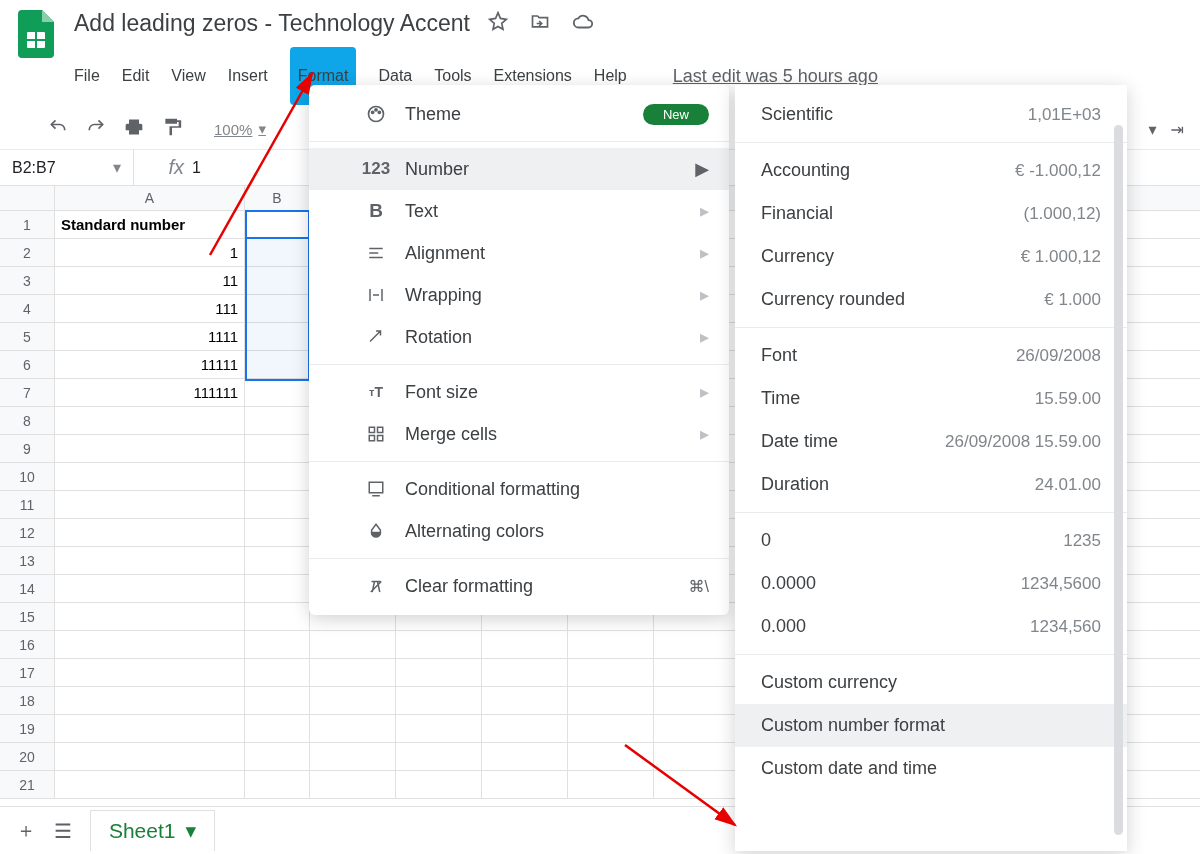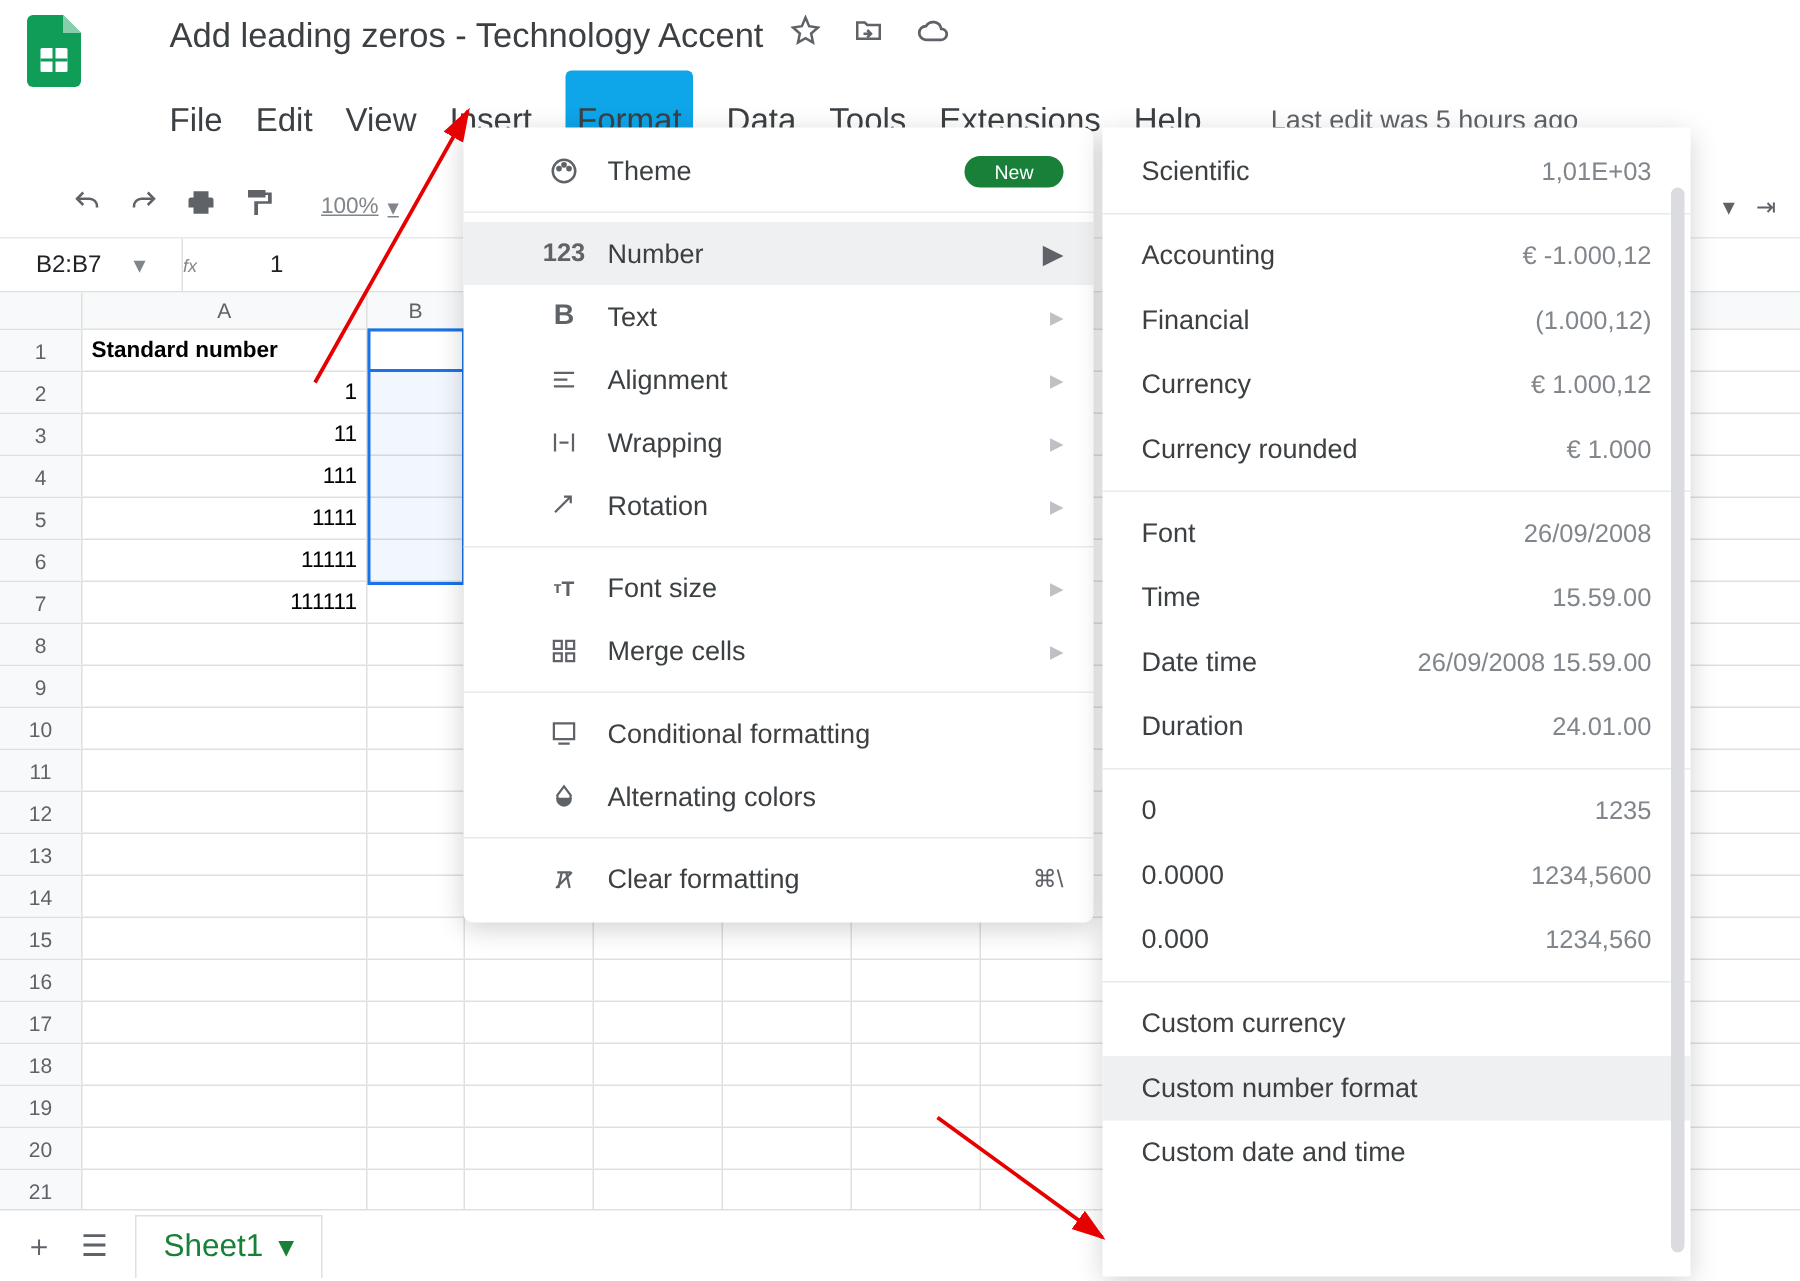--- a/index.html
+++ b/index.html
@@ -2,40 +2,40 @@
 <html><head>
 <meta charset="utf-8">
 <style>
 * { box-sizing: border-box; margin: 0; padding: 0; font-family: "Google Sans", Arial, sans-serif; }
 body { width: 1200px; height: 854px; overflow: hidden; background: #fff; position: relative; }
 
 
 .doc-header { display: flex; align-items: flex-start; padding: 10px 16px 0 16px; }
 .doc-logo { width: 40px; height: 48px; margin-right: 18px; display:flex; align-items:center; justify-content:center;}
 .doc-logo svg { width: 36px; height: 48px; }
-.doc-info { flex: 1; margin-left: 39px; }
+.doc-info { flex: 1; }
 .doc-title-row { display: flex; align-items: center; gap: 18px; }
 .doc-title { font-size: 23px; color: #3c4043; font-weight: 400; }
 .doc-title-icons { display: flex; gap: 22px; color:#5f6368; }
 .doc-title-icons span { cursor:pointer; }
 .menu-bar { display: flex; align-items: center; gap: 22px; padding-top: 10px; }
-.menu-item { font-size: 22px; color: #3c4043; cursor: pointer; }
+.menu-item { font-size: 16px; color: #3c4043; cursor: pointer; }
 .menu-item.selected { background:#0ea5e9; padding:20px 8px; border-radius:4px; color:#3c4043; }
 .last-edit { font-size: 18px; color: #5f6368; text-decoration: underline; margin-left: 24px; cursor:pointer; }
 
 
 .toolbar { display: flex; align-items: center; padding: 12px 16px 8px 48px; border-bottom:1px solid #e8eaed; gap: 18px; color:#5f6368;}
 .toolbar .tb-icon { cursor:pointer; }
 .zoom { padding:0 14px; font-size:15px; color:#80868b; display:flex; align-items:center; gap:6px;text-decoration:underline; }
 .toolbar-right { margin-left:auto; display:flex; gap:14px; }
 
 
 .fx-row { display:flex; align-items:center; border-bottom:1px solid #e0e0e0; height:36px;}
-.name-box { width: 122px; border-right:1px solid #e0e0e0; height:100%; display:flex; align-items:center; padding:0 24px; font-size:16px; color:#202124; justify-content:space-between;}
-.fx-symbol { width:50px; text-align:left; font-style:italic; color:#80868b; font-size:12px;}
+.name-box { width: 134px; border-right:1px solid #e0e0e0; height:100%; display:flex; align-items:center; padding:0 12px; font-size:16px; color:#202124; justify-content:space-between;}
+.fx-symbol { width:50px; text-align:right; font-style:italic; color:#80868b; font-size:20px;}
 .fx-val { font-size:16px; padding-left:8px; color:#202124;}
 
 
 .grid-area { position:relative; height: 653px; overflow:hidden;}
 .col-headers { display:flex; border-bottom:1px solid #e0e0e0; background:#f8f9fa;}
 .row-header-spacer { width:55px; background:#f8f9fa; border-right:1px solid #e0e0e0; height:24px;}
 .col-header { text-align:center; font-size:14px; color:#5f6368; border-right:1px solid #e0e0e0; height:24px; line-height:24px;}
 .col-a { width:190px; } .col-b { width:65px; } .col-generic { width:86px; }
 .row { display:flex; border-bottom:1px solid #e0e0e0; height:28px;}
 .row-header { width:55px; background:#f8f9fa; border-right:1px solid #e0e0e0; text-align:center; font-size:14px; color:#5f6368; line-height:28px;}

